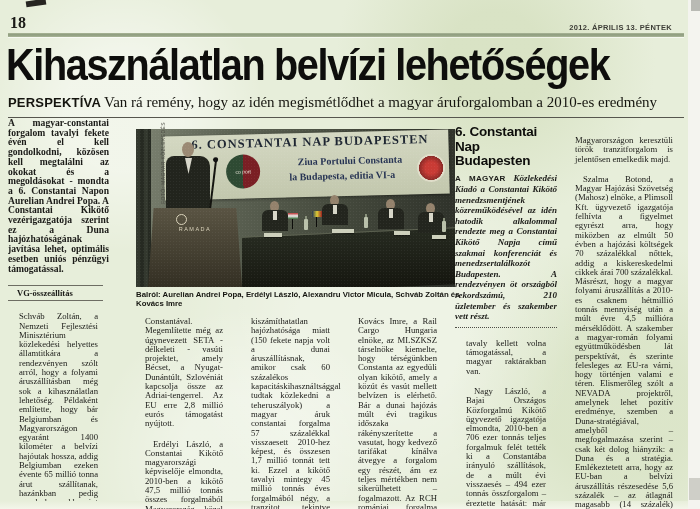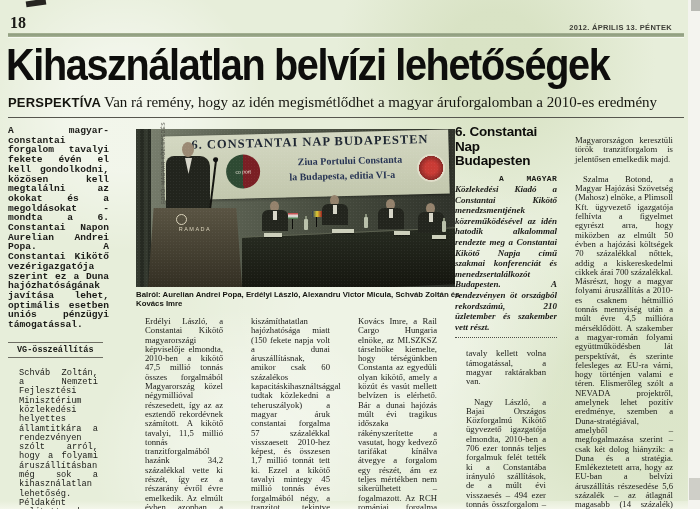--- a/index.html
+++ b/index.html
@@ -36,35 +36,35 @@
   .headline span{display:inline-block;transform:scaleX(.90);transform-origin:0 50%;}
   .subhead{position:absolute;left:8px;top:94px;width:676px;font-size:15px;color:#15150f;}
   .kicker{font-family:"Liberation Sans",sans-serif;font-weight:bold;font-size:13px;
         letter-spacing:.2px;margin-right:3px;}
   .subhead-rule{position:absolute;left:8px;top:117px;width:676px;height:1px;background:#56564e;}
 
   
   .col{position:absolute;overflow:hidden;text-align:justify;}
   .body p{margin:11px;font-size:8.7px;line-height:9.3px;}
   .body p + p{text-indent:8px;}
-  .col1{left:8px;top:125px;width:101px;height:384px;font-family:Liberation Mono, monospace;}
+  .col1{left:8px;top:117px;width:101px;height:384px;}
   .lead{margin:1px 0 6px 0;font-weight:bold;font-size:9.6px;line-height:9.7px;text-align:justify;}
   .byline{border-top:1px solid #6d6d63;border-bottom:1px solid #6d6d63;
         padding:2px 0 2px 9px;margin:12px 6px 7px 0;font-weight:bold;font-size:8.5px;}
   .col2{left:134px;top:306px;width:100px;height:203px;}
   .col3{left:240px;top:306px;width:101px;height:203px;}
   .col4{left:347px;top:306px;width:101px;height:203px;}
   .col5{left:455px;top:125px;width:102px;height:384px;}
   .col6{left:564px;top:125px;width:120px;height:384px;}
 
   
   .box h2{margin:0 0 4px 0;font-family:"Liberation Sans",sans-serif;font-size:13.5px;
         line-height:14.5px;letter-spacing:-.2px;color:#0d0d0b;text-align:left;}
   .box-body{margin:0;font-size:9px;line-height:10.6px;text-align:justify;}
-  .box-body strong{font-family:Liberation Mono, monospace;font-size:8px;letter-spacing:.3px;margin-left:44px;}
+  .box-body strong{font-family:Liberation Sans, sans-serif;font-size:8px;letter-spacing:.3px;}
   .box-body em{font-weight:bold;}
   .dotted{border-bottom:1.5px dotted #4e4e46;margin:5px 0 9px 0;}
 
   
   .photo{position:absolute;left:136px;top:129px;width:319px;height:158px;overflow:hidden;
         background:linear-gradient(100deg,#7d8372 0%,#5d6354 28%,#454a3d 62%,#2c2f28 100%);}
   .photo::after{content:"";position:absolute;inset:0;
         background-image:radial-gradient(rgba(255,255,255,.05) 1px,transparent 1px);
         background-size:3px 3px;}
   .curtain{position:absolute;left:0;top:0;width:15px;height:100%;
@@ -191,20 +191,21 @@
     <div class="bottle" style="left:168px;top:90px"></div>
     <div class="bottle" style="left:228px;top:88px"></div>
     <div class="bottle" style="left:306px;top:92px"></div>
     <div class="flag" style="left:152px;top:84px;background:linear-gradient(#b33,#eee,#363)"></div>
     <div class="flag" style="left:176px;top:82px;background:linear-gradient(90deg,#235,#dc3,#922)"></div>
   </figure>
   <div class="photo-credit">FOTÓ: MAGYAR KÖZLEKEDÉS</div>
   <div class="caption">Balról: Aurelian Andrei Popa, Erdélyi László, Alexandru Victor Micula, Schváb Zoltán és Kovács Imre</div>
 
   <div class="col col2 body">
+      <p>Constantával. Megemlítette még az úgynevezett SETA - délkeleti - vasúti projektet, amely Bécset, a Nyugat-Dunántúlt, Szlovéniát kapcsolja össze az Adriai-tengerrel. Az EU erre 2,8 millió eurós támogatást nyújtott.</p>
       <p>Erdélyi László, a Constantai Kikötő magyarországi képviselője elmondta, 2010-ben a kikötő 47,5 millió tonnás összes forgalmából Magyarország közel négymillióval részesedett, így az az esztendő rekordévnek számított. A kikötő tavalyi, 11,5 millió tonnás tranzitforgalmából hazánk 34,2 százalékkal vette ki részét, így ez a részarány évről évre emelkedik. Az elmúlt évben azonban a Duna</p>
     </div>
   <div class="col col3 body">
       <p>kiszámíthatatlan hajózhatósága miatt (150 fekete napja volt a dunai áruszállításnak, amikor csak 60 százalékos kapacitáskihasználtsággal tudtak közlekedni a teheruszályok) a magyar áruk constantai forgalma 57 százalékkal visszaesett 2010-hez képest, és összesen 1,7 millió tonnát tett ki. Ezzel a kikötő tavalyi mintegy 45 millió tonnás éves forgalmából négy, a tranzitot tekintve pedig 17-20 százalékkal részesedtek. A magyar raktárakban még legalább 2-2,5 millió tonna gabona maradt, amely a romániai kikötőbe vár elszállításra. Így az idén remény van arra, hogy a magyar áruforgalomban a 2010-es eredmény megismétlődhet.</p>
     </div>
   <div class="col col4 body">
       <p>Kovács Imre, a Rail Cargo Hungaria elnöke, az MLSZKSZ társelnöke kiemelte, hogy térségünkben Constanta az egyedüli olyan kikötő, amely a közút és vasút mellett belvízen is elérhető. Bár a dunai hajózás múlt évi tragikus időszaka rákényszerítette a vasutat, hogy kedvező tarifákat kínálva átvegye a forgalom egy részét, ám ez teljes mértékben nem sikerülhetett – fogalmazott. Az RCH romániai forgalma tavaly jelentősen nőtt, ebben szerepe lehetett a hajózási szállítási lehetőségek visszaesésének. A folyami árukiesés azonban nem jelent meg teljes mértékben a vasúton, ez szintén azt igazolja, hogy az a gabona, amelyet</p>
     </div>
 
   <div class="col col5">

